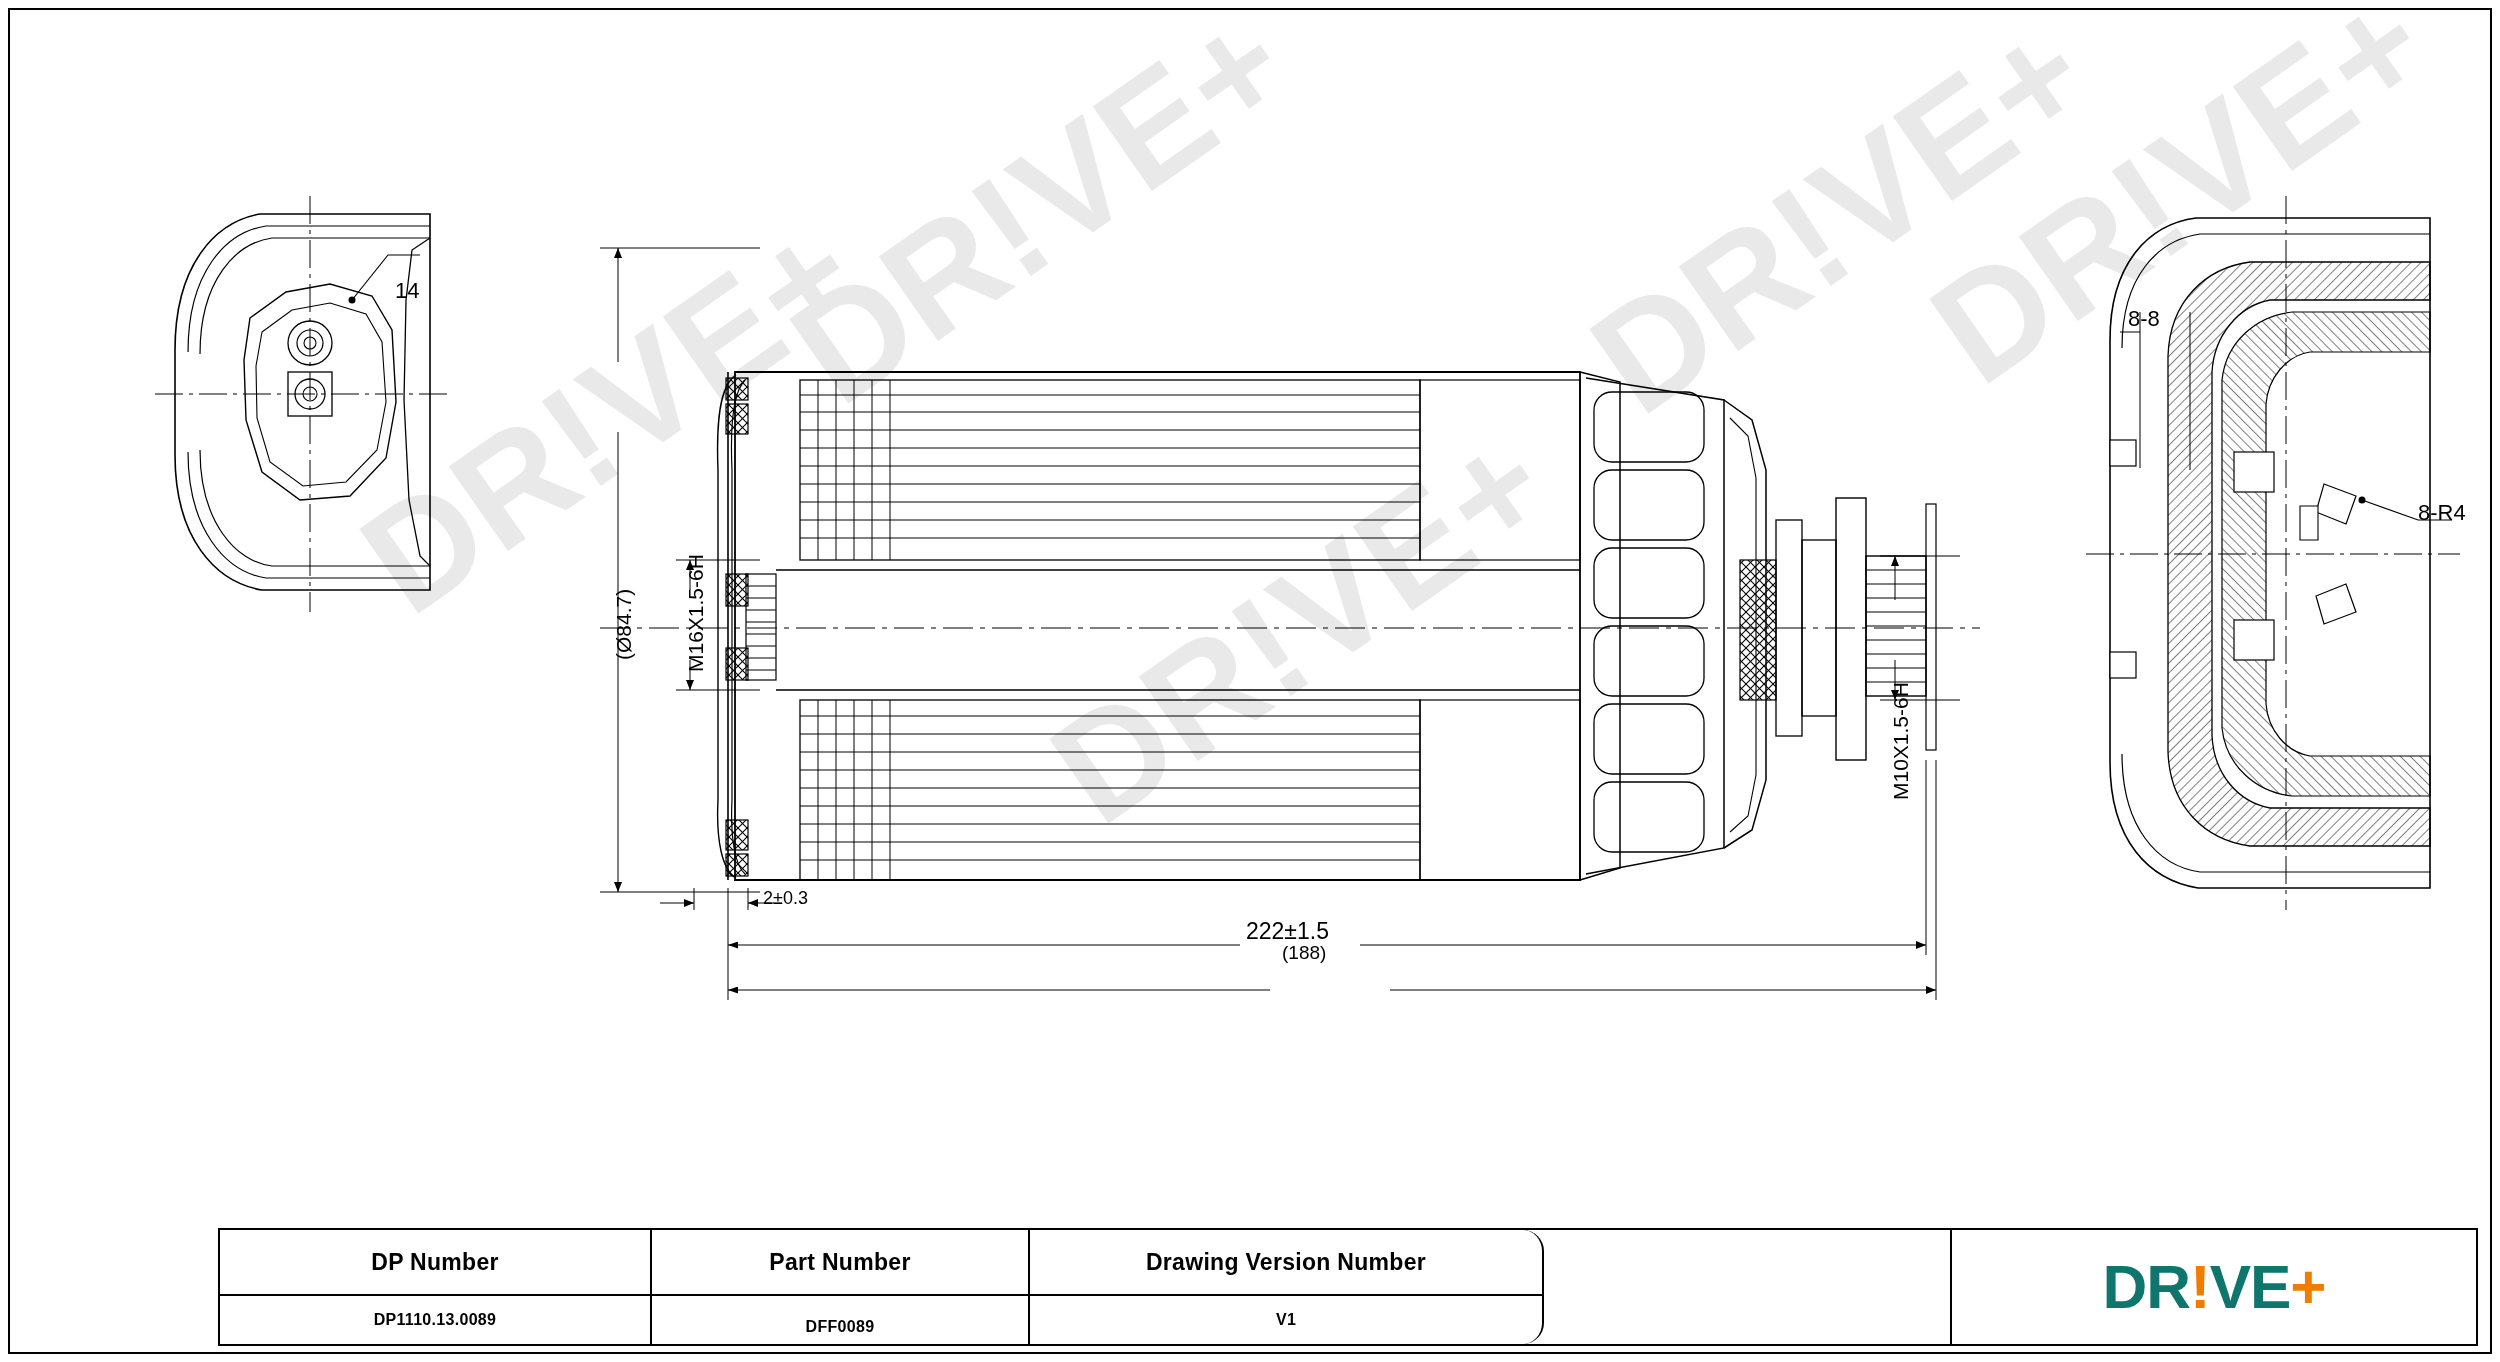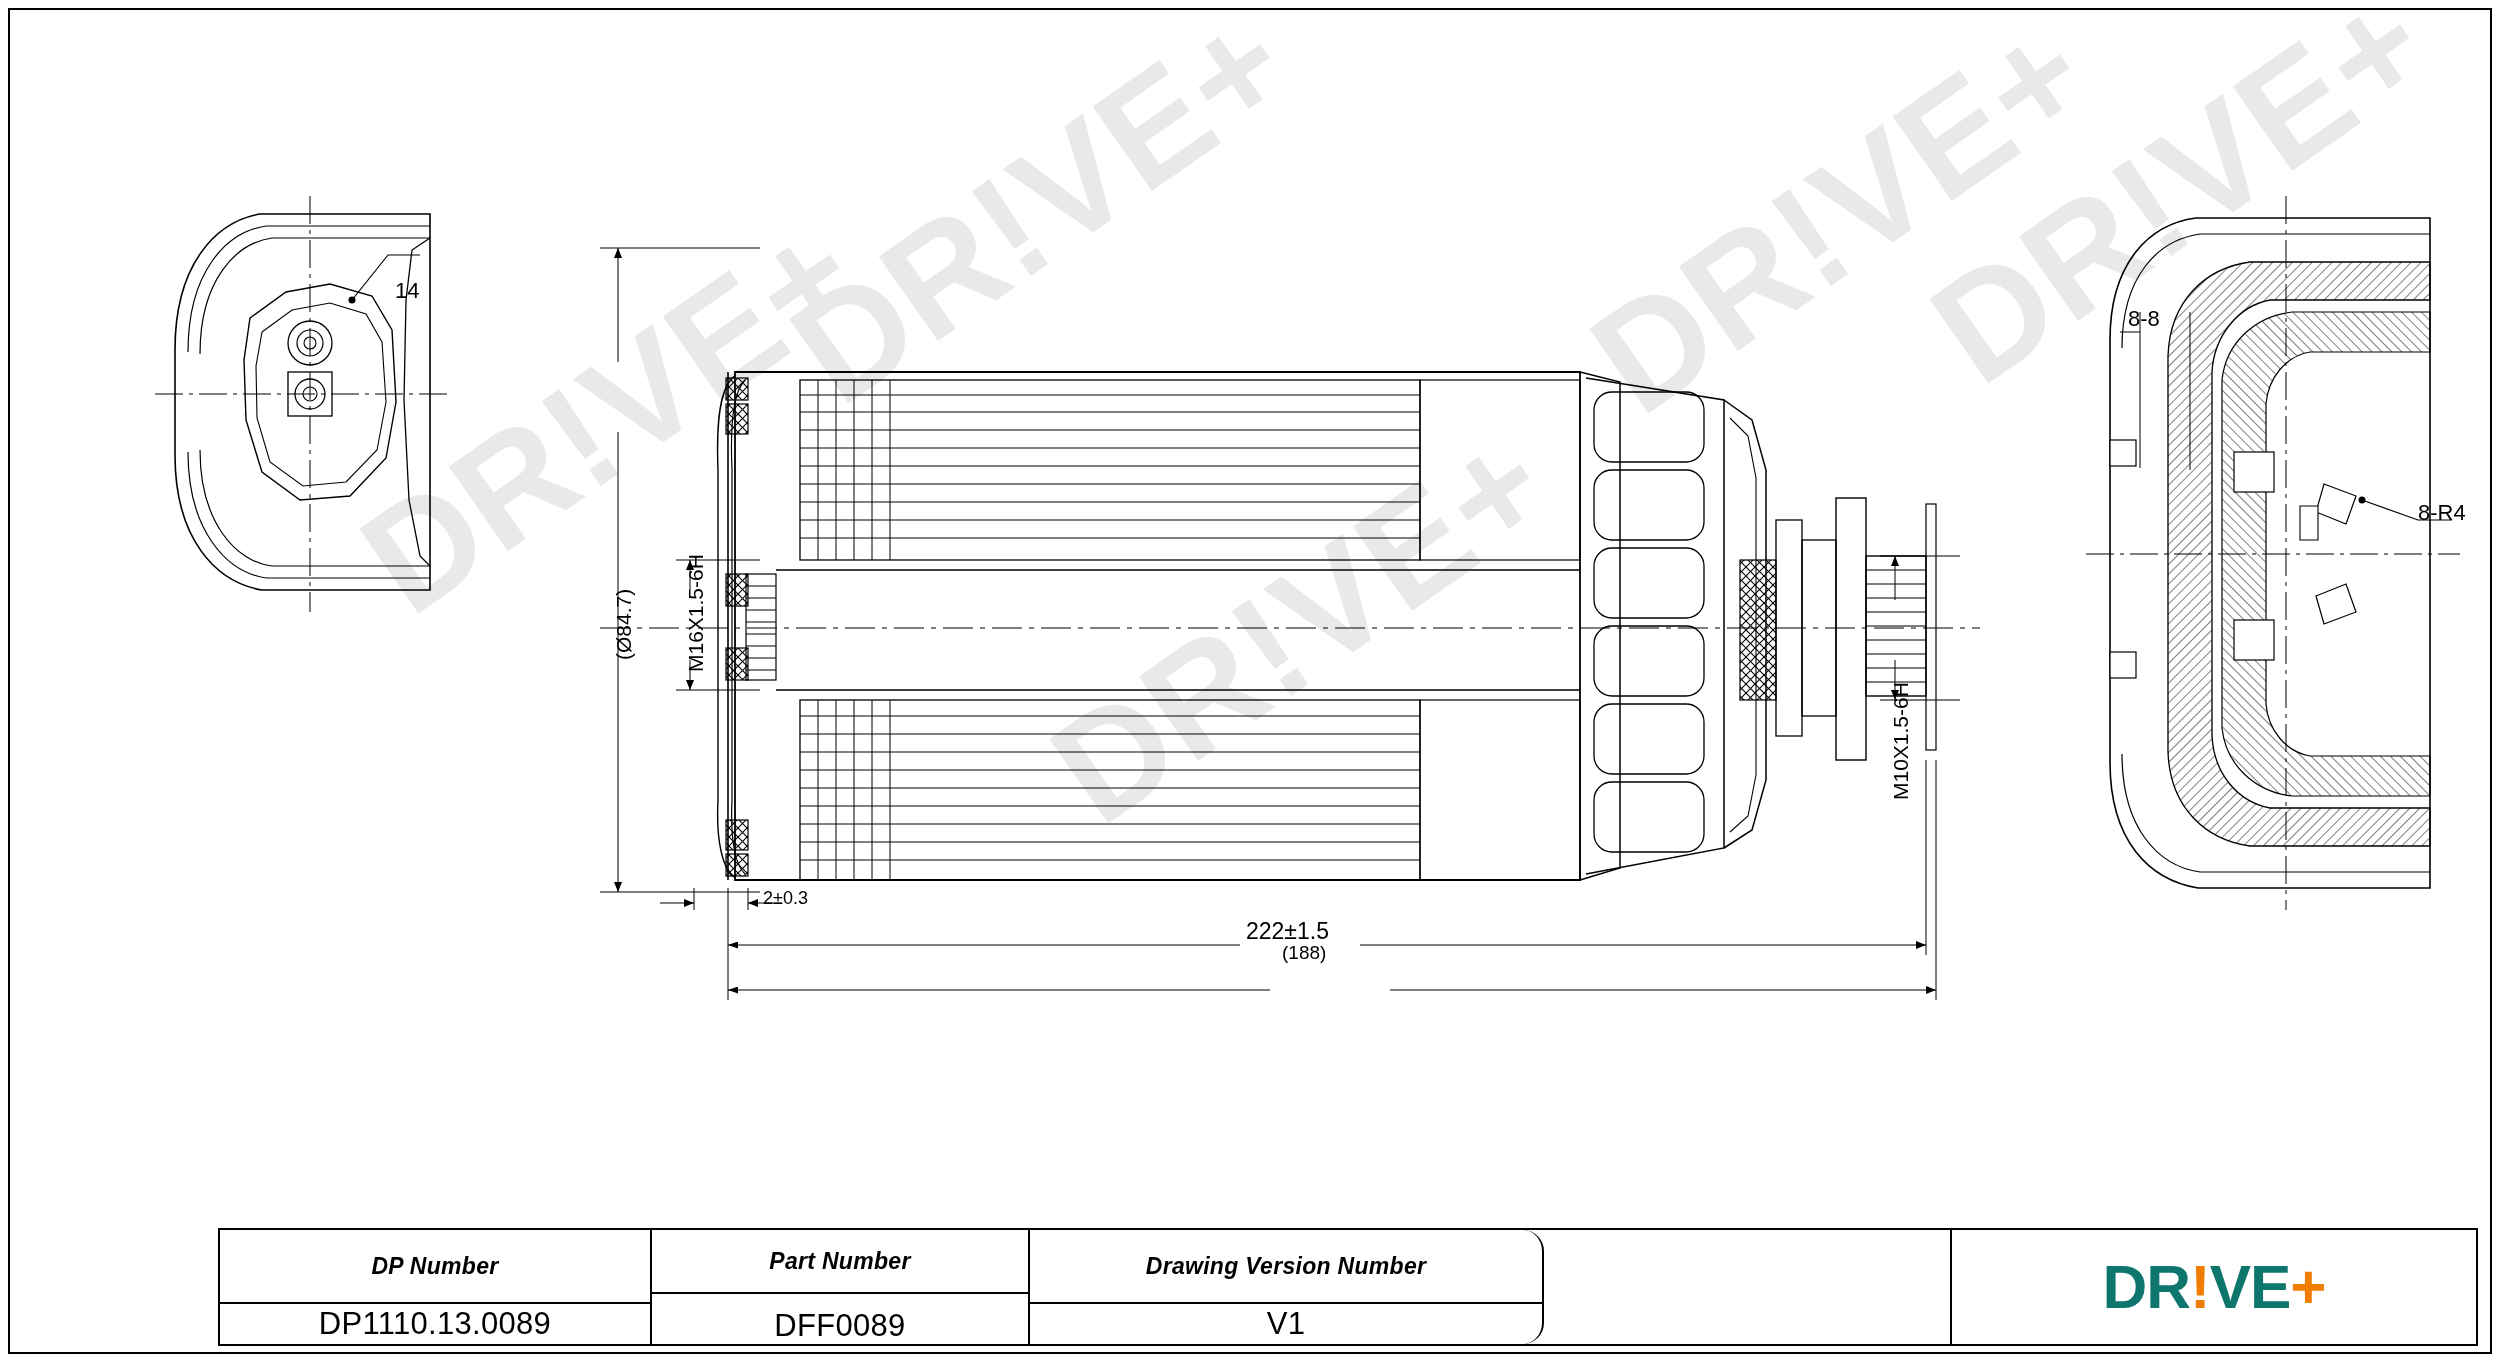--- a/index.html
+++ b/index.html
@@ -9,23 +9,23 @@
   .dwg{position:absolute;left:0;top:0;width:2500px;height:1362px;}
 
   
   .wm{position:absolute;color:#e9e9e9;font-weight:bold;font-family:"Liberation Sans",sans-serif;
       transform-origin:center center;white-space:nowrap;user-select:none;letter-spacing:1px;}
 
   
   .titleblock{position:absolute;left:218px;top:1228px;width:2260px;height:118px;border:2px solid #000;box-sizing:border-box;display:flex;}
   .tb-col{border-right:2px solid #000;box-sizing:border-box;display:flex;flex-direction:column;}
   .tb-col:last-child{border-right:none;}
-  .tb-head{height:74px;display:flex;align-items:center;justify-content:center;border-bottom:2px solid #000;box-sizing:border-box;
-           font-size:23px;font-weight:bold;letter-spacing:.3px;font-style:italic;}
-  .tb-val{flex:1;display:flex;align-items:center;justify-content:center;font-size:31px;font-weight:normal;letter-spacing:.3px;text-align:right;}
+  .tb-head{height:66px;display:flex;align-items:center;justify-content:center;border-bottom:2px solid #000;box-sizing:border-box;
+           font-size:23px;font-weight:bold;letter-spacing:.3px;}
+  .tb-val{flex:1;display:flex;align-items:center;justify-content:center;font-size:16px;font-weight:bold;letter-spacing:.3px;text-align:right;}
   .c1{width:432px;} .c2{width:378px;gap:14px;} .c3{width:514px;border-radius:21px;} .c4{width:408px;} .c5{flex:1;}
   .logo{flex:1;display:flex;align-items:center;justify-content:center;}
   .logo-txt{font-size:62px;font-weight:bold;letter-spacing:-1px;line-height:1;}
   .lg-blk{color:#0f766e;} .lg-org{color:#f07d00;}
 
   .lbl{position:absolute;font-size:19px;font-family:"Liberation Sans",sans-serif;color:#000;white-space:nowrap;}
   .lbl.rot{transform-origin:left top;transform:rotate(-90deg);}
 </style>
 </head>
 <body>

